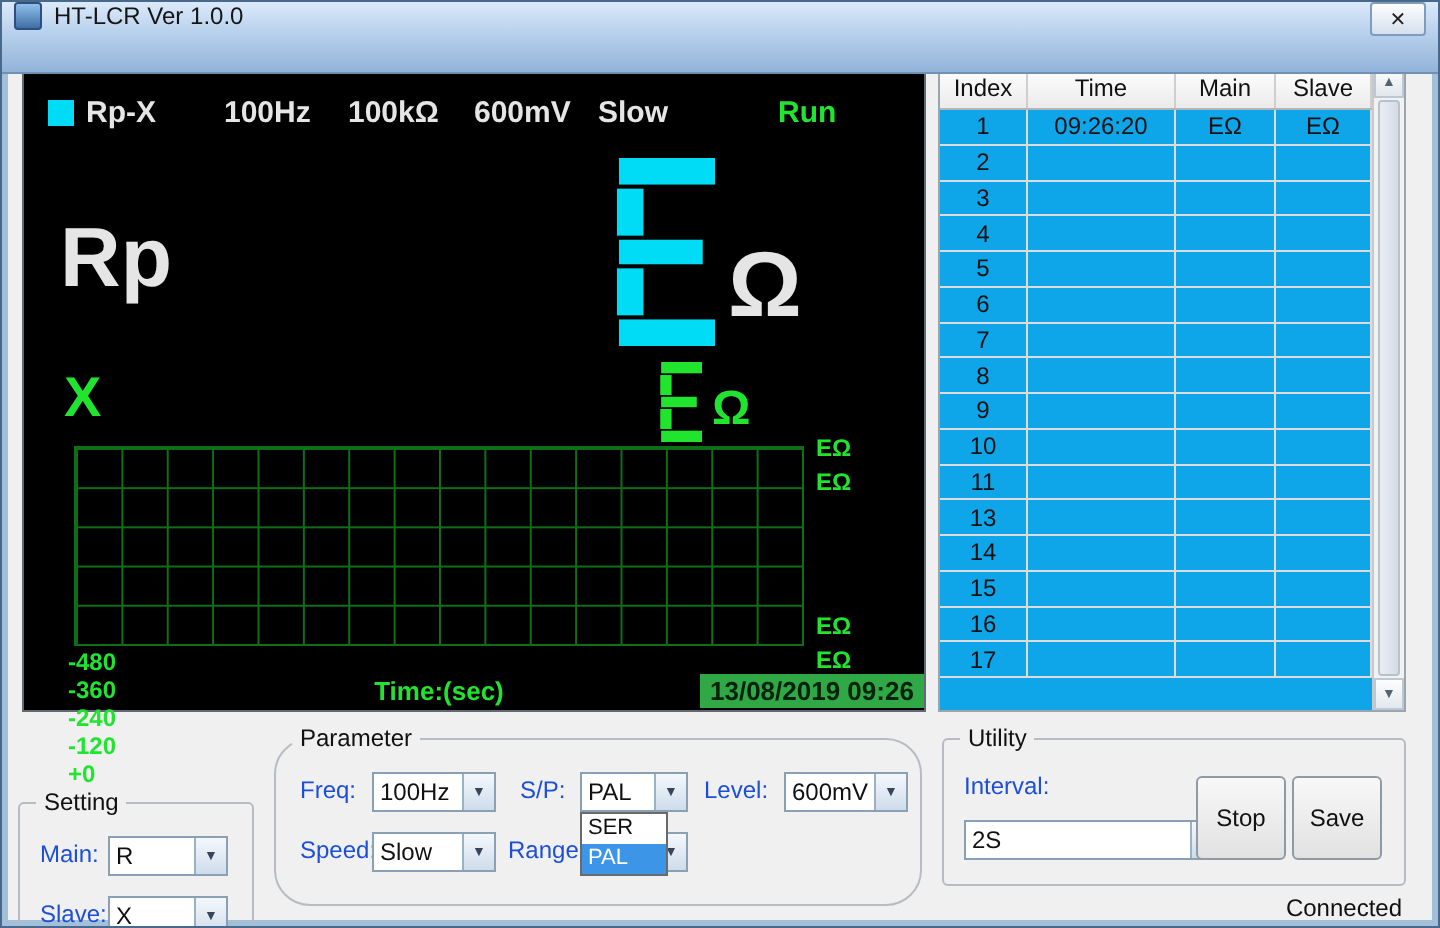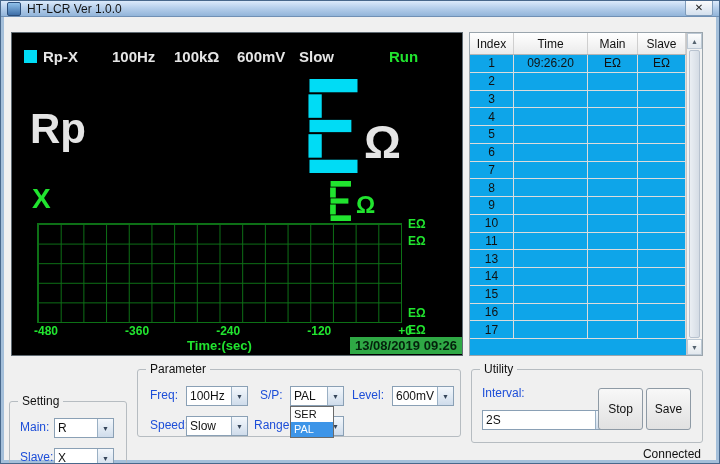--- a/index.html
+++ b/index.html
@@ -8,24 +8,24 @@
   #window {
     position: relative; width: 720px; height: 464px;
     background: #f0f0f0;
     border: 1px solid #48688c;
     box-shadow: inset 0 0 0 3px #a4bfda;
     overflow: hidden;
   }
 
   
   .titlebar {
-    position: absolute; top: 0; left: 0; right: 0; height: 16px;
+    position: absolute; top: 0; left: 0; right: 0; height: 36px;
     background: linear-gradient(#dceafb, #b7d0ec 45%, #92b4d9);
     border-bottom: 1px solid #7090b5;
-    display: flex; align-items: flex-end; padding: 0 6px; z-index: 5;
+    display: flex; align-items: flex-start; padding: 0 6px; z-index: 5;
   }
   .app-icon {
     width: 14px; height: 14px; border: 1px solid #2c4f7c; border-radius: 2px;
     background: linear-gradient(#8fc0ea, #3f6fa8);
   }
   .title-text { font-size: 12px; color: #151515; margin-left: 6px; }
   .close-btn {
     margin-left: auto; width: 28px; height: 17px;
     display: flex; align-items: center; justify-content: center;
     font-size: 10px; color: #222;
@@ -56,21 +56,21 @@
     border: 1px solid #0d7016;
     background-image:
       linear-gradient(to right, #0d7016 1px, transparent 1px),
       linear-gradient(to bottom, #0d7016 1px, transparent 1px);
     background-size: calc(100%/16) calc(100%/5);
   }
   .ylabel { position: absolute; left: 396px; font-size: 12px; font-weight: bold; }
   .xticks {
     position: absolute; left: 22px; top: 291px; width: 378px;
     display: flex; justify-content: space-between;
-    font-size: 12px; font-weight: bold;
+    font-size: 12px; font-weight: bold; flex-direction: column;
   }
   .xaxis-label { position: absolute; left: 25px; top: 305px; width: 365px; text-align: center; font-size: 13px; font-weight: bold; }
   .timestamp {
     position: absolute; left: 338px; top: 304px; padding: 1px 5px;
     background: #2fa845; color: #04220c; font-size: 13px; font-weight: bold; white-space: nowrap;
   }
   .sr { position: absolute; width: 1px; height: 1px; overflow: hidden; clip: rect(0 0 0 0); }
 
   
   .tbl {
@@ -85,21 +85,21 @@
   .trow { display: flex; height: 17.76px; }
   .td { border-right: 1px solid #dcdcdc; border-bottom: 1px solid #dcdcdc; font-size: 12px; display: flex; align-items: center; justify-content: center; color: #111; }
   .vscroll { width: 16px; background: #f2f2f2; border-left: 1px solid #c8c8c8; display: flex; flex-direction: column; }
   .sarrow { height: 16px; flex: none; display: flex; align-items: center; justify-content: center; font-size: 7px; color: #55636f; background: linear-gradient(#fdfdfd, #e2e8ee); border: 1px solid #bcc8d4; }
   .sthumb { flex: 1; margin: 1px 2px; background: linear-gradient(90deg, #eaeef3, #d5dce5); border: 1px solid #b8c2cf; border-radius: 2px; }
 
   
   .group { position: absolute; border: 1px solid #b6bcc1; border-radius: 3px; }
   .group-title { position: absolute; top: -8px; left: 8px; background: #f0f0f0; padding: 0 4px; font-size: 12px; color: #111; }
   #grp-setting   { left: 8px;   top: 352px; width: 118px; height: 84px; margin-top: 48px; }
-  #grp-parameter { left: 136px; top: 368px; width: 324px; height: 68px; }
+  #grp-parameter { left: 136px; top: 368px; width: 324px; height: 84px; border-radius: 18px; }
   #grp-utility   { left: 470px; top: 368px; width: 232px; height: 74px; }
   .flabel { position: absolute; font-size: 12px; color: #1d4ed8; white-space: nowrap; }
 
   .combo { position: absolute; height: 20px; background: #fff; border: 1px solid #8aa0b5; display: flex; }
   .combo-val { flex: 1; font-size: 12px; padding: 2px 3px; overflow: hidden; white-space: nowrap; color: #111; }
   .combo-arrow { width: 16px; flex: none; border-left: 1px solid #9ab0c4; background: linear-gradient(#f4f8fc, #cfdceb); display: flex; align-items: center; justify-content: center; font-size: 7px; color: #36465a; }
 
   .dropdown { position: absolute; left: 152px; top: 36px; width: 44px; background: #fff; border: 1px solid #6a6a6a; z-index: 10; }
   .dd-item { height: 15px; font-size: 11px; padding: 1px 3px; color: #111; }
   .dd-item.selected { background: #3d95e8; color: #fff; }

